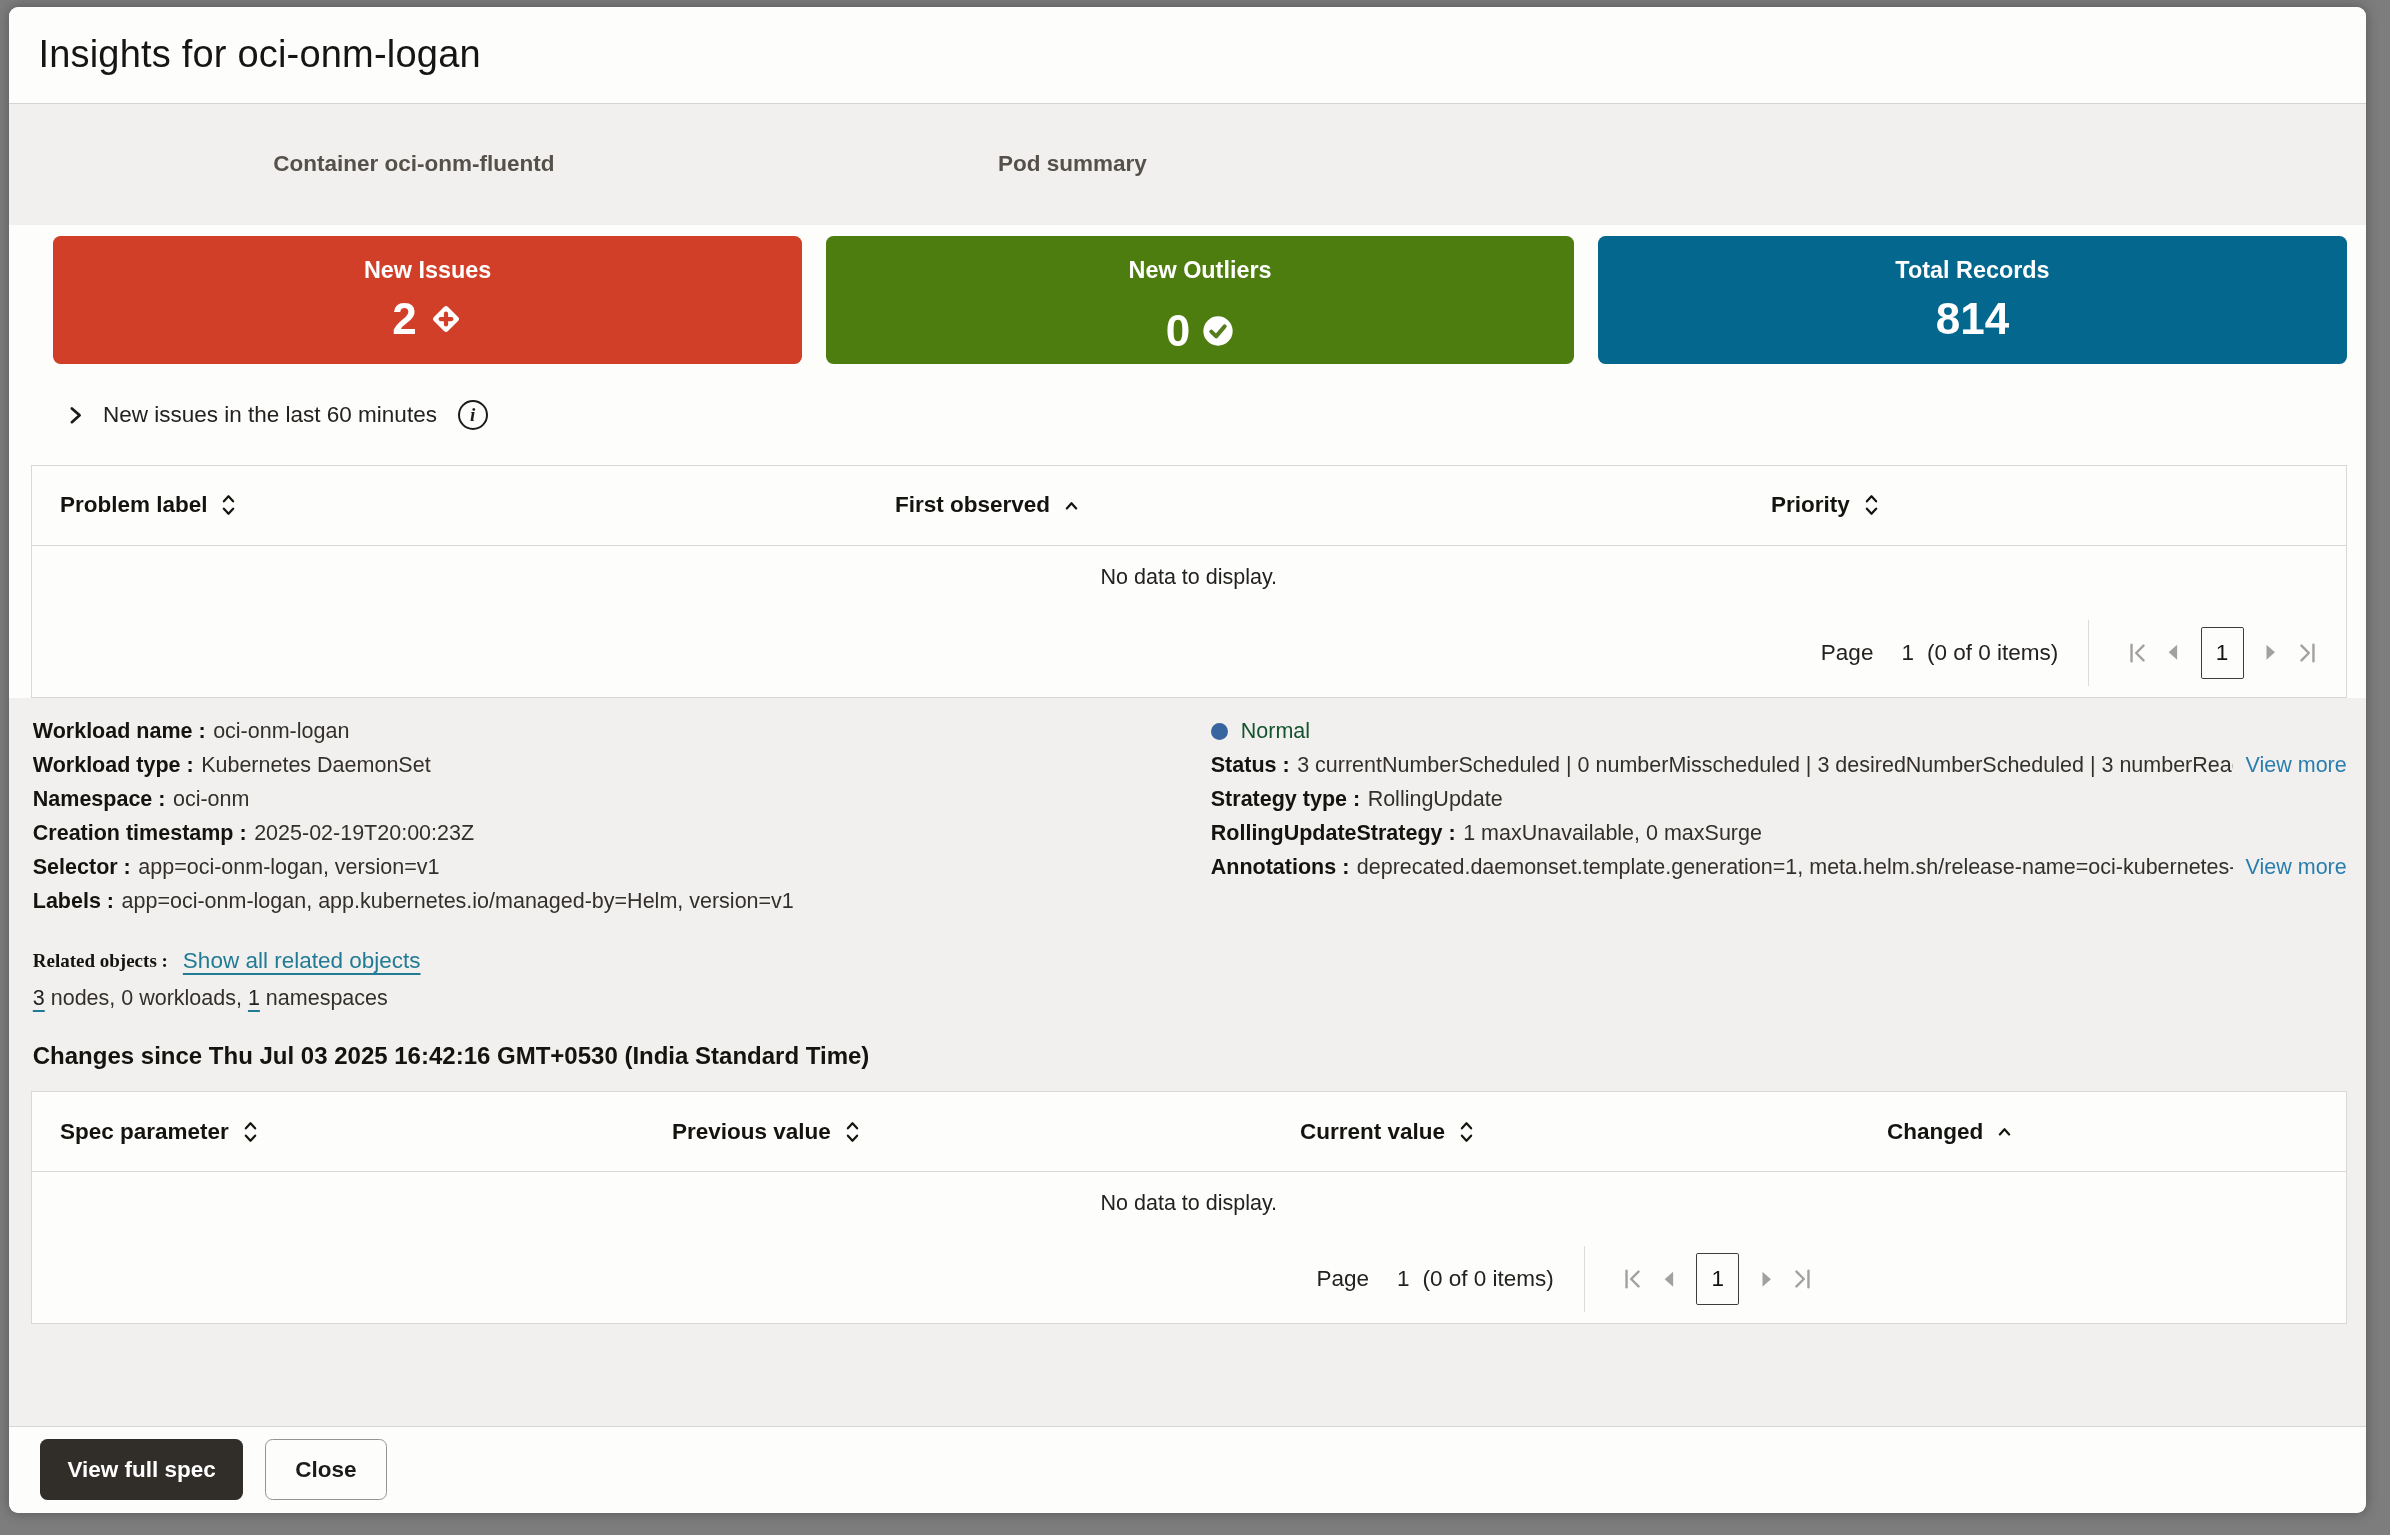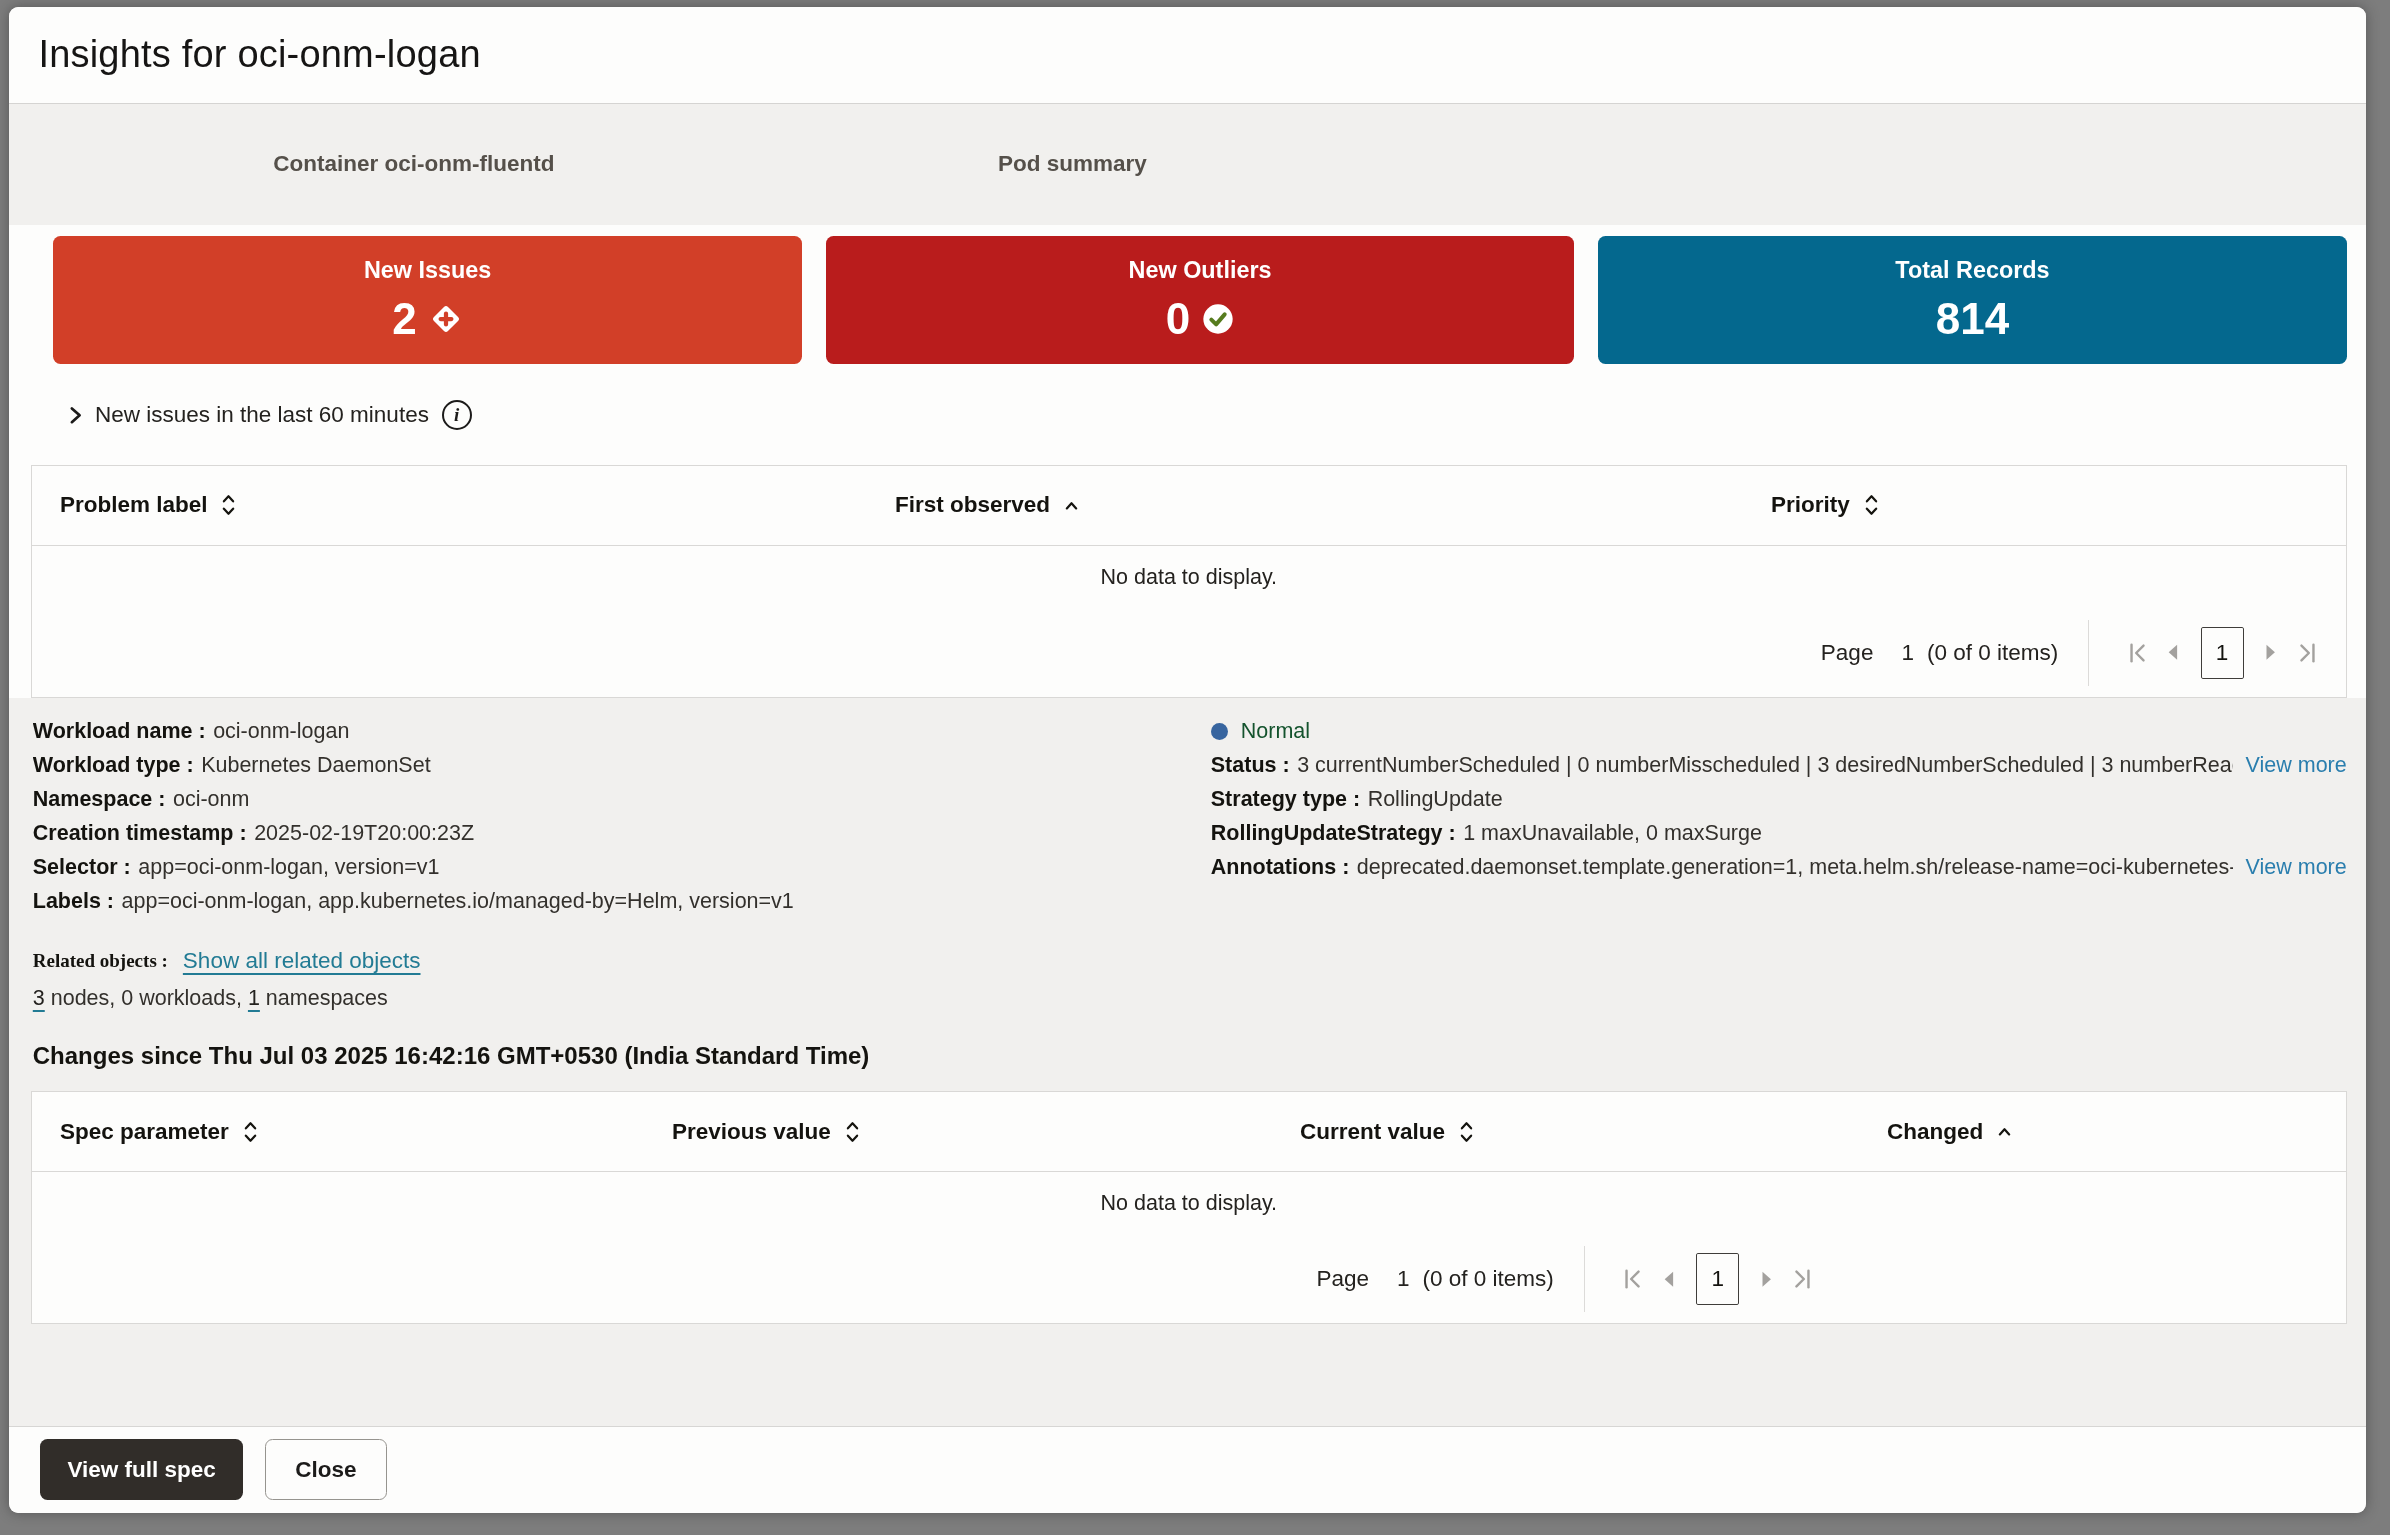--- a/index.html
+++ b/index.html
@@ -35,28 +35,28 @@
   .annotation{border:2.8px solid #e32119;padding:7.5px 15px 8.4px 15px;}
   .tab-underline{position:absolute;left:0;bottom:0;width:100%;height:6.6px;background:#1c1b1a;}
   
   .white-section{background:#fdfdfc;flex:0 0 435px;box-sizing:border-box;}
   .cards{display:flex;gap:24px;margin:11.2px 19.7px 0 44px;}
   .card{
     flex:1;height:128px;border-radius:7.5px;color:#fff;
     display:flex;flex-direction:column;align-items:center;box-sizing:border-box;padding-top:21.5px;
   }
   .card.red{background:#d23f28;}
-  .card.green{background:#b91c1c;}
+  .card.green{background:#4d7c0f;gap:12px;}
   .card.blue{background:#04688e;}
   .card-title{font-size:23.4px;font-weight:700;}
   .card-value-row{display:flex;align-items:center;gap:12px;margin-top:13px;}
   .card-value{font-size:44px;font-weight:700;line-height:1;}
   .card-icon{display:inline-flex;}
   
-  .issues-toggle{display:flex;align-items:center;gap:9px;margin:32px 0 0 56px;height:39px;}
+  .issues-toggle{display:flex;align-items:center;gap:17px;margin:32px 0 0 56px;height:39px;}
   .issues-toggle-label{font-size:22.5px;color:#24221f;}
   .info-icon{
     width:30px;height:30px;border:2.3px solid #1c1b1a;border-radius:50%;
     display:inline-flex;align-items:center;justify-content:center;box-sizing:border-box;
     font-family:"Liberation Serif", serif;font-style:italic;font-size:19px;font-weight:600;color:#1c1b1a;
     margin-left:3.7px;
   }
   
   .table-box{
     background:#fdfdfc;border:0.9px solid #d9d8d6;box-sizing:border-box;

